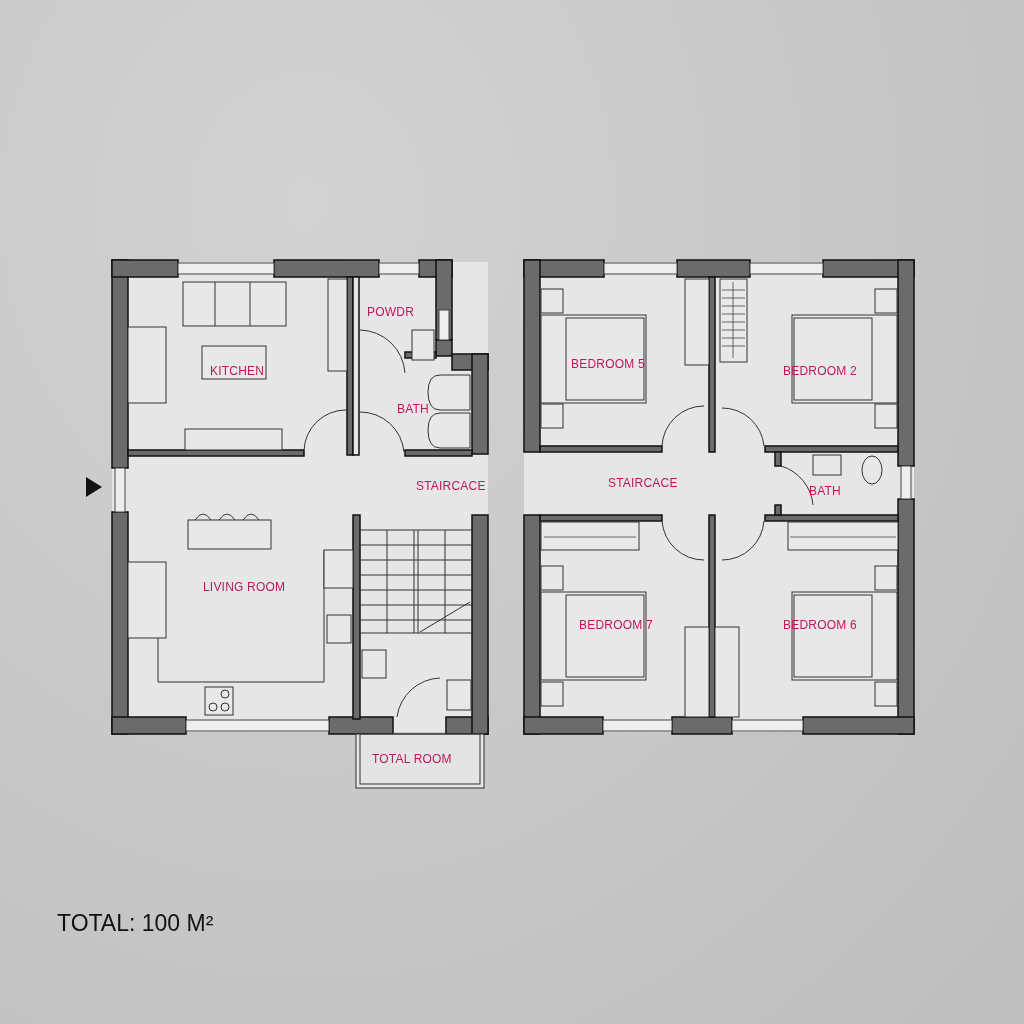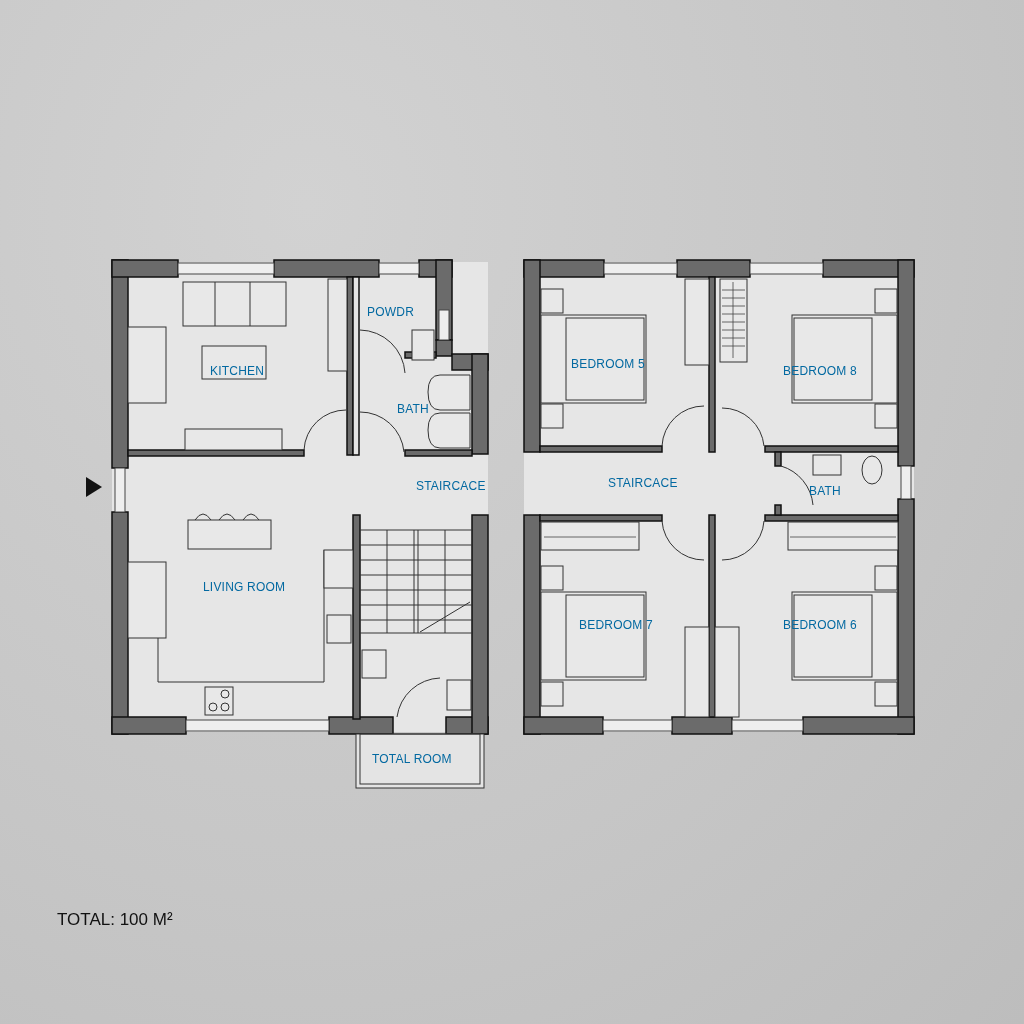--- a/index.html
+++ b/index.html
@@ -1,20 +1,20 @@
 <!DOCTYPE html>
 <html><head>
 <meta charset="utf-8">
 <style>
   html,body{margin:0;padding:0;}
   body{width:1024px;height:1024px;background:#c9c9c9;position:relative;overflow:hidden;font-family:"Liberation Sans",sans-serif;}
   .bg{position:absolute;inset:0;background:radial-gradient(ellipse at 30% 20%,#d2d2d2 0%,#c6c6c6 60%,#bdbdbd 100%);}
   svg{position:absolute;left:0;top:0;}
-  .lbl{position:absolute;font-size:12px;color:#0369a1;letter-spacing:0.2px;white-space:nowrap;}
-  .total{position:absolute;left:57px;top:910px;font-size:17px;color:#111;}
+  .lbl{position:absolute;font-size:12px;color:#be185d;letter-spacing:0.2px;white-space:nowrap;}
+  .total{position:absolute;left:57px;top:910px;font-size:23px;color:#111;}
 </style>
 </head>
 <body>
 
 <div class="bg"></div>
 
 <svg width="1024" height="1024" viewBox="0 0 1024 1024">
   <defs>
     <style>
       .w{fill:#6b6b6b;stroke:#111;stroke-width:1.5}
@@ -191,19 +191,19 @@
 </svg>
 
 <div class="lbl" style="left:210px;top:364px">KITCHEN</div>
 <div class="lbl" style="left:367px;top:305px">POWDR</div>
 <div class="lbl" style="left:397px;top:402px">BATH</div>
 <div class="lbl" style="left:416px;top:479px">STAIRCACE</div>
 <div class="lbl" style="left:203px;top:580px">LIVING ROOM</div>
 <div class="lbl" style="left:372px;top:752px">TOTAL ROOM</div>
 
 <div class="lbl" style="left:571px;top:357px">BEDROOM 5</div>
-<div class="lbl" style="left:783px;top:364px">BEDROOM 8</div>
+<div class="lbl" style="left:783px;top:364px">BEDROOM 2</div>
 <div class="lbl" style="left:608px;top:476px">STAIRCACE</div>
 <div class="lbl" style="left:809px;top:484px">BATH</div>
 <div class="lbl" style="left:579px;top:618px">BEDROOM 7</div>
 <div class="lbl" style="left:783px;top:618px">BEDROOM 6</div>
 
 <div class="total">TOTAL: 100 M²</div>
 
 </body></html>

